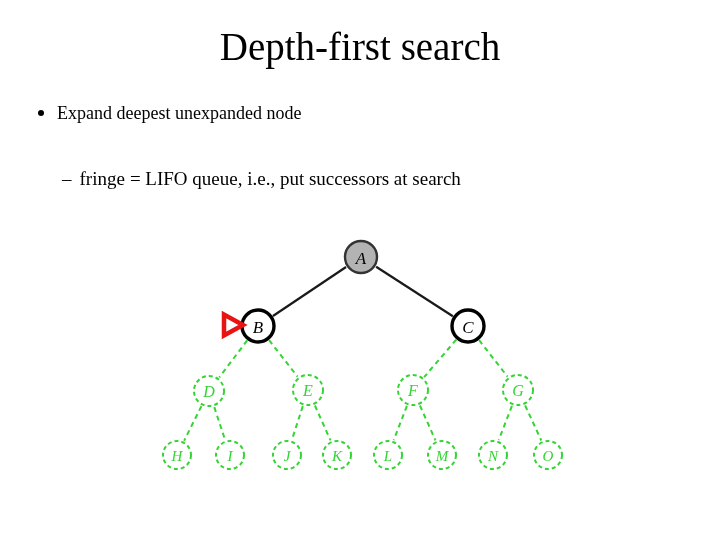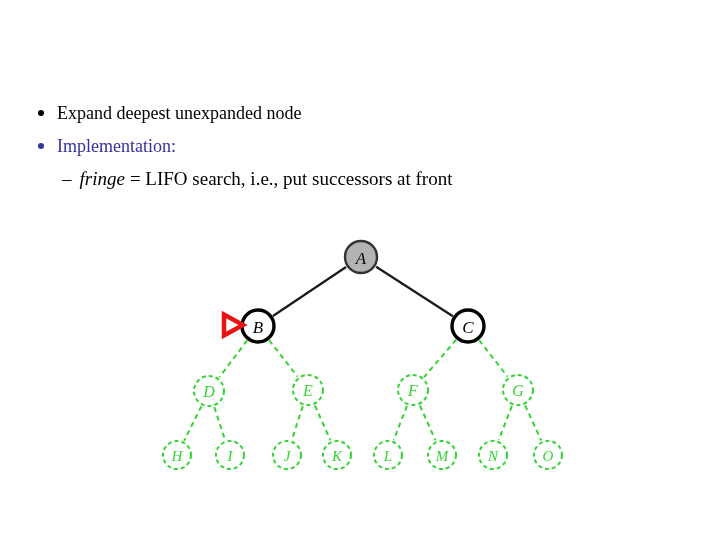--- a/index.html
+++ b/index.html
@@ -13,44 +13,42 @@
   }
   .bullet-row{position:absolute;left:38px;font-size:18px;line-height:26px;color:#000;white-space:nowrap;}
   .bullet-row .dot{
     display:inline-block;width:6px;height:6px;border-radius:50%;
     background:#000;margin-right:13px;vertical-align:middle;position:relative;top:-2px;
   }
   .bullet-row.accent{color:#333399;}
   .bullet-row.accent .dot{background:#333399;}
   .sub-row{position:absolute;left:62px;font-size:19px;line-height:25px;color:#000;white-space:nowrap;}
   .sub-row .dash{margin-right:8px;}
-  .sub-row .term{font-style:italic;}
+  .sub-row .term{}
   .sub-row .rest{margin-left:5px;}
   #tree-svg{position:absolute;left:0;top:0;}
   #tree-svg text{
     font-family:"Liberation Serif", serif;
     font-style:italic;
   }
 </style>
 </head>
 <body>
 
 <div class="slide">
 
+  <h1 class="title">Depth-first search</h1>
 
   <div class="bullet-row" style="top:100px;">
     <span class="dot"></span><span>Expand deepest unexpanded node</span>
   </div>
 
-  <div class="bullet-row accent" style="top:133px;">
-    <span class="dot"></span><span>Implementation:</span>
-  </div>
 
   <div class="sub-row" style="top:166px;">
-    <span class="dash">–</span><span class="term">fringe</span><span class="rest">= LIFO search, i.e., put successors at front</span>
+    <span class="dash">–</span><span class="term">fringe</span><span class="rest">= LIFO queue, i.e., put successors at search</span>
   </div>
 
   <svg id="tree-svg" width="720" height="540" viewBox="0 0 720 540">
       <line x1="346.04546904459085" y1="267.0180838439149" x2="272.95453095540915" y2="315.9819161560851" stroke="#1a1a1a" stroke-width="2.2"></line>
       <line x1="376.12741688186" y1="266.75506322288163" x2="452.87258311814" y2="316.24493677711837" stroke="#1a1a1a" stroke-width="2.2"></line>
       <line x1="247.16465187031548" y1="340.373420988357" x2="219.23338434470205" y2="377.425102399885" stroke="#35d435" stroke-width="2" stroke-dasharray="5 4"></line>
       <line x1="269.0815927555017" y1="340.18443872704216" x2="297.5340512864706" y2="376.6035856466824" stroke="#35d435" stroke-width="2" stroke-dasharray="5 4"></line>
       <line x1="456.26819862081624" y1="339.6515506957775" x2="424.08003463589574" y2="377.1068687873213" stroke="#35d435" stroke-width="2" stroke-dasharray="5 4"></line>
       <line x1="479.0815927555017" y1="340.18443872704216" x2="507.5340512864706" y2="376.6035856466824" stroke="#35d435" stroke-width="2" stroke-dasharray="5 4"></line>
       <line x1="201.3973688765007" y1="406.2052622469986" x2="184.15541752799933" y2="440.68916494400133" stroke="#35d435" stroke-width="2" stroke-dasharray="5 4"></line>

